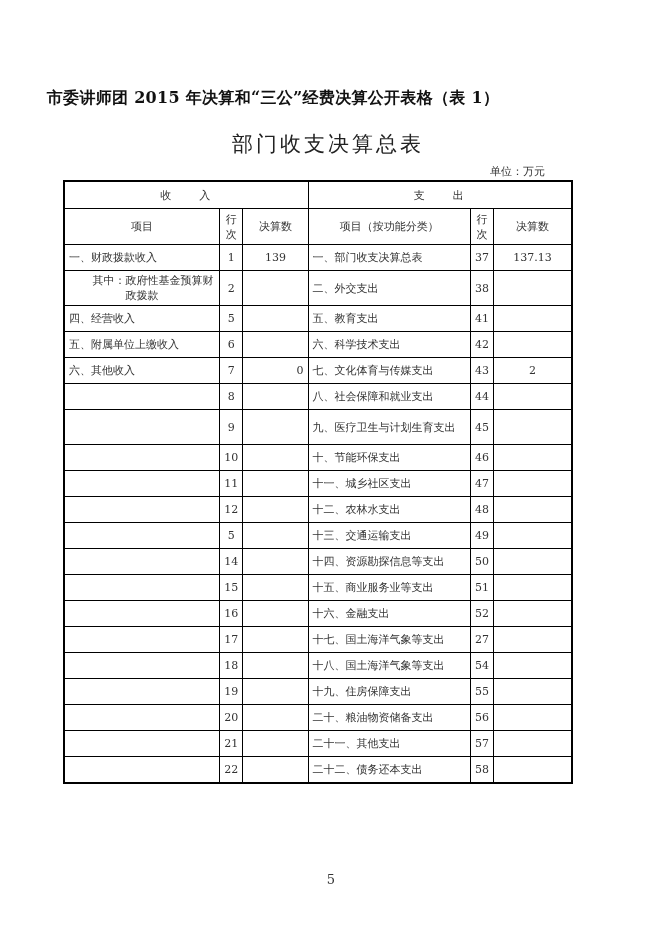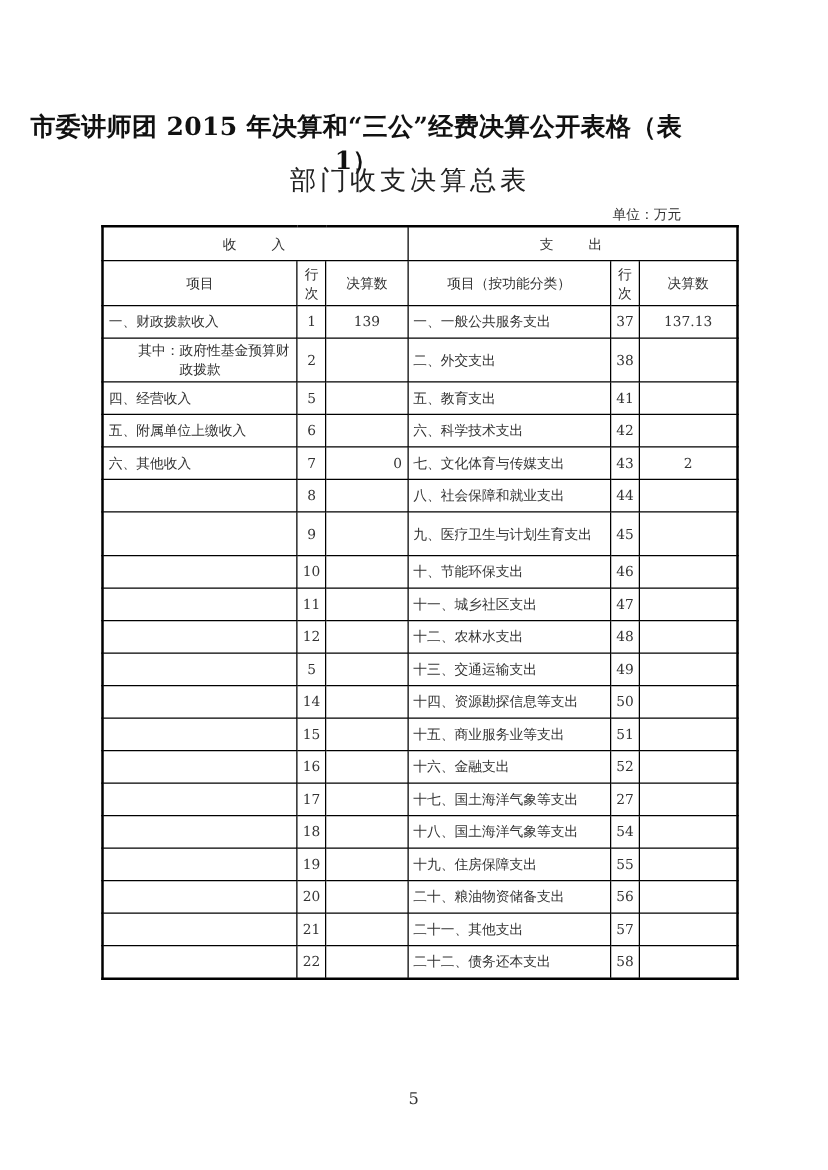--- a/index.html
+++ b/index.html
@@ -1,20 +1,20 @@
 <!DOCTYPE html>
 <html><head>
 <meta charset="utf-8">
 <style>
   html, body { margin: 0; padding: 0; background: #ffffff; }
   body { width: 662px; height: 936px; position: relative; font-family: "DejaVu Serif", "Liberation Serif", serif; color: #222; }
-  .doc-title { position: absolute; top: 88px; left: 0; width: 546px; text-align: center; font-size: 20px; font-weight: bold; color: #111; letter-spacing: 0.3px; padding-left: 12px; }
+  .doc-title { position: absolute; top: 88px; left: 0; width: 546px; text-align: center; font-size: 16px; font-weight: bold; color: #111; letter-spacing: 0.3px; }
   .sub-title { position: absolute; top: 130px; left: 0; width: 656px; text-align: center; font-size: 21px; color: #222; letter-spacing: 3px; }
   .unit { position: absolute; top: 164px; left: 490px; font-size: 11px; color: #333; }
-  table.main { position: absolute; top: 180px; left: 81px; width: 510px; border-collapse: collapse; border: 2px solid #000; table-layout: fixed; font-size: 11px; }
+  table.main { position: absolute; top: 180px; left: 63px; width: 510px; border-collapse: collapse; border: 2px solid #000; table-layout: fixed; font-size: 11px; }
   table.main td { border: 1px solid #000; padding: 0 4px; color: #333; line-height: 15px; }
   .c-item { width: 141px; }
   .c-line { width: 21px; }
   .c-amt { width: 59px; }
   .c-item2 { width: 147px; }
   .c-line2 { width: 21px; }
   .c-amt2 { width: 71px; }
   td.ctr { text-align: center; }
   td.rgt { text-align: right; }
   tr.h1 td { height: 26px; text-align: center; letter-spacing: 2px; }
@@ -50,21 +50,21 @@
       <td>行次</td>
       <td>决算数</td>
       <td>项目（按功能分类）</td>
       <td>行次</td>
       <td>决算数</td>
     </tr>
   <tr class="r">
         <td>一、财政拨款收入</td>
         <td class="ctr">1</td>
         <td class="ctr">139</td>
-        <td>一、一般公共服务支出</td>
+        <td>一、部门收支决算总表</td>
         <td class="ctr">37</td>
         <td class="ctr">137.13</td>
       </tr>
       <tr class="r2">
         <td>
           <span class="indent" style="padding-left: 0px; text-indent: 22px; display: block; text-align: center;">其中：政府性基金预算财政拨款</span>
         </td>
         <td class="ctr">2</td>
         <td class="ctr"></td>
         <td>二、外交支出</td>

